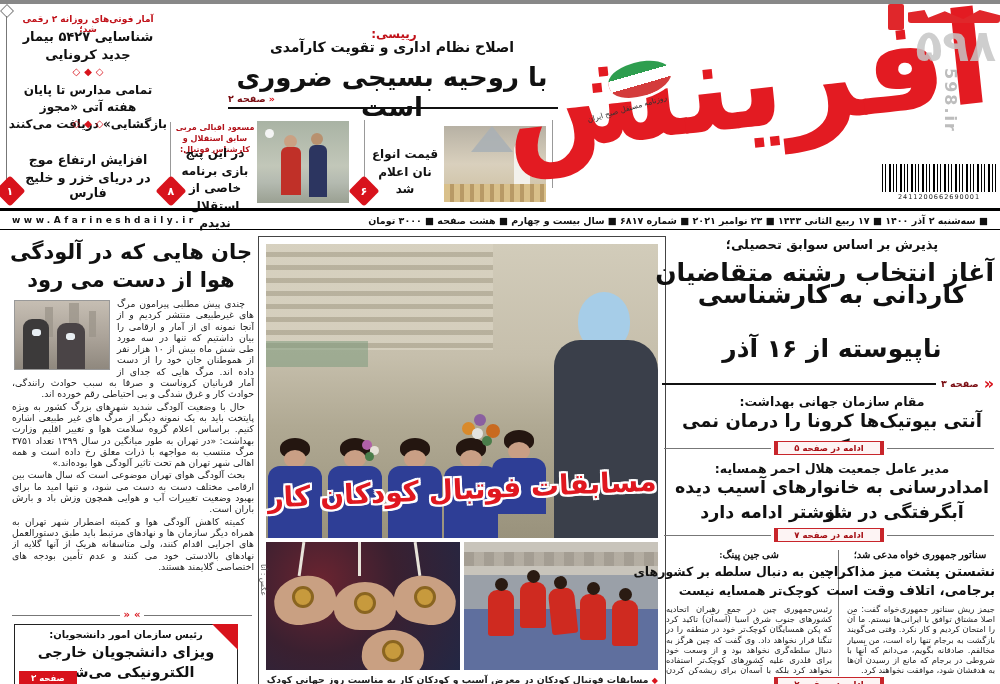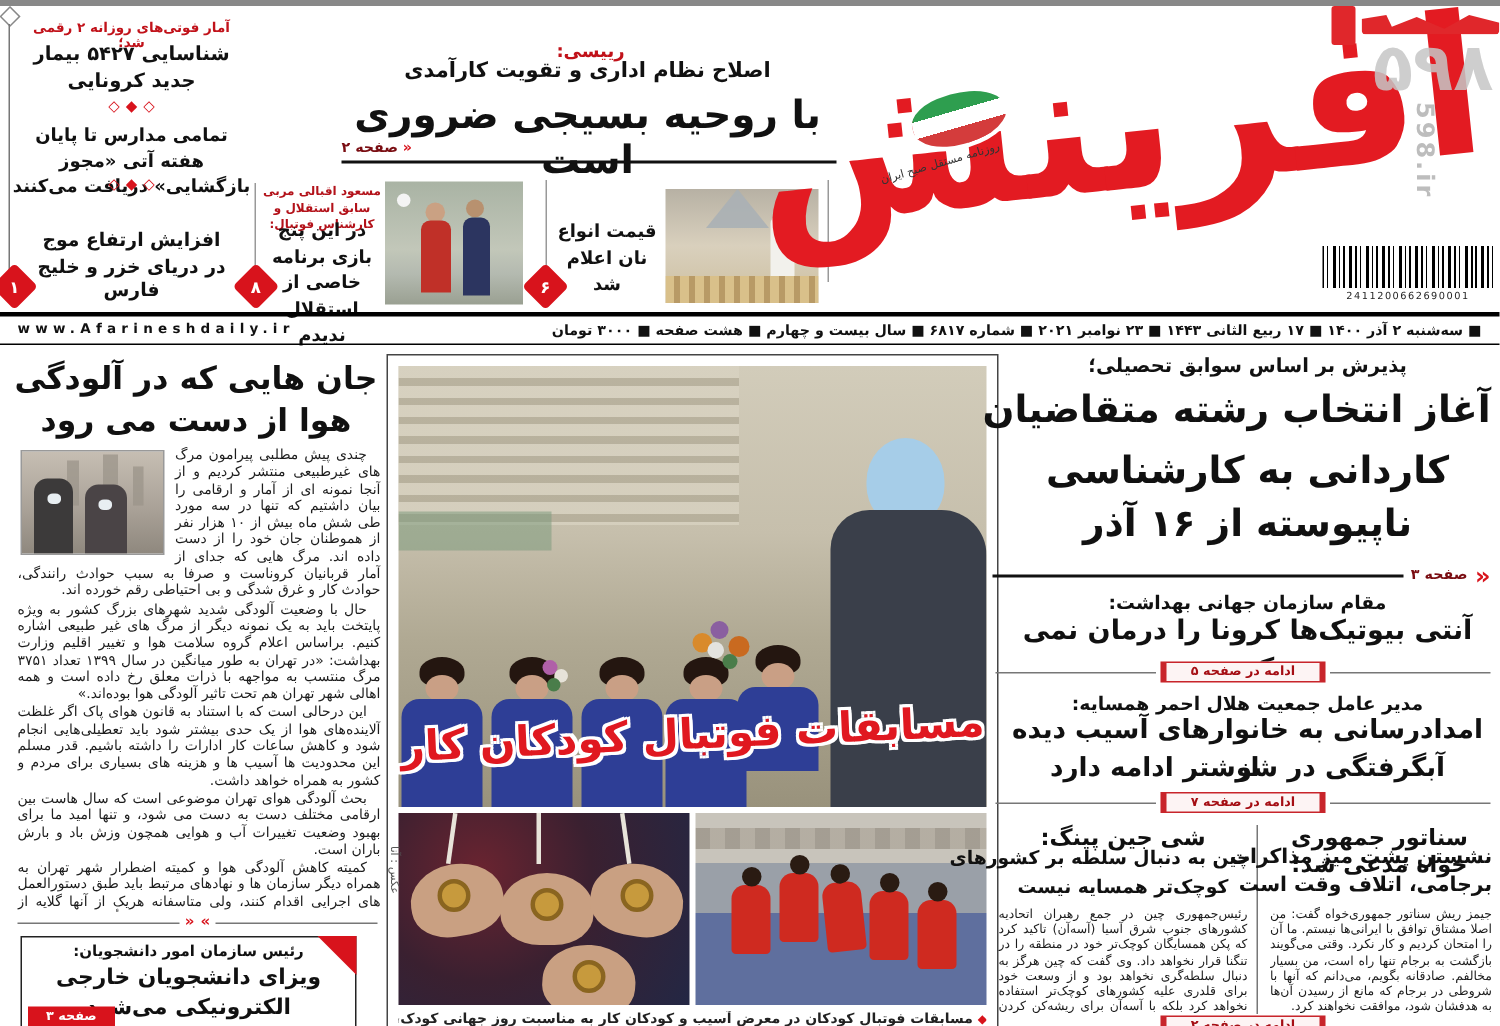--- a/index.html
+++ b/index.html
@@ -127,36 +127,36 @@
   .hand{position:absolute;width:62px;height:48px;border-radius:50% 50% 42% 42%;background:#c9a082;}
   .medal{position:absolute;width:22px;height:22px;border-radius:50%;background:#c79a3d;border:3px solid #8a6520;box-sizing:border-box;}
   .ribbon{position:absolute;width:3px;height:34px;background:#e8e4da;}
   #center-caption{margin-top:4px;font-size:9.3px;font-weight:bold;color:#222;white-space:nowrap;overflow:hidden;}
   #center-caption .cap-diamond{color:#d8131c;font-size:8px;}
   #photo-credit{left:259px;top:560px;writing-mode:vertical-rl;font-size:7.5px;color:#555;}
 
   
   #rc-kicker{left:670px;top:233px;width:324px;font-size:13px;}
   .rc-hline{left:670px;width:324px;text-align:center;font-size:25px;line-height:38px;font-weight:bold;white-space:nowrap;}
-  #rc-hl1{top:250px;} #rc-hl2{top:291px;} #rc-hl3{top:326px;}
+  #rc-hl1{top:250px;} #rc-hl2{top:272px;} #rc-hl3{top:326px;}
   #rc-pageref-row{left:662px;top:370px;width:332px;display:flex;align-items:center;gap:5px;}
   #rc-pageref-row .rule{flex:1;border-top:2.5px solid #111;}
   .pageref{font-size:9.5px;font-weight:bold;color:#7a0d12;white-space:nowrap;}
   .chev{color:#d8131c;font-weight:bold;}
   #rc-i1-kicker{left:670px;top:390px;width:324px;font-size:12.5px;}
   #rc-i1-headline{left:670px;top:404px;width:324px;font-size:18px;line-height:25px;}
   .pill-row{left:664px;width:330px;display:flex;align-items:center;gap:3px;}
   #rc-pill1{top:437px;} #rc-pill2{top:524px;}
   .pill{font-size:8.5px;font-weight:bold;color:#a50e14;border:1px solid #c8252b;border-left:4px solid #c8252b;border-right:4px solid #c8252b;
         background:#fdf4f4;padding:1px 16px;white-space:nowrap;}
   #rc-i2-kicker{left:670px;top:457px;width:324px;font-size:12.5px;}
   #rc-i2-h1{left:670px;top:471px;width:324px;font-size:17.5px;line-height:25px;}
   #rc-i2-h2{left:670px;top:496px;width:324px;font-size:17.5px;line-height:25px;}
   #rc-sub-divider{left:838px;top:546px;width:1px;height:126px;background:#777;}
-  .sub-kicker{font-size:15px;}
+  .sub-kicker{font-size:10px;font-family:Liberation Serif, serif;}
   .sub-h{font-size:13.5px;line-height:19px;font-weight:bold;text-align:center;white-space:nowrap;}
   .sub-body{font-size:8.3px;line-height:10.2px;text-align:justify;color:#1c1c1c;overflow:hidden;}
   #sen-kicker{left:845px;top:545px;width:150px;}
   #sen-h1{left:845px;top:558px;width:150px;}
   #sen-h2{left:845px;top:577px;width:150px;}
   #sen-body{left:847px;top:600px;width:148px;height:72px;}
   #xi-kicker{left:664px;top:545px;width:170px;}
   #xi-h1{left:664px;top:558px;width:170px;font-size:12.5px;}
   #xi-h2{left:664px;top:577px;width:170px;font-size:12.5px;}
   #xi-body{left:666px;top:600px;width:166px;height:72px;}
@@ -252,21 +252,20 @@
       <div class="smog-tower" style="left:30px;top:6px;width:8px;height:30px;"></div>
       <div class="smog-tower" style="left:54px;top:2px;width:10px;height:34px;"></div>
       <div class="smog-tower" style="left:74px;top:10px;width:7px;height:26px;"></div>
       <div class="smog-f1"></div>
       <div class="smog-f2"></div>
       <div class="smog-mask" style="left:17px;top:28px;"></div>
       <div class="smog-mask" style="left:51px;top:32px;"></div>
     </div>
     <p>چندی پیش مطلبی پیرامون مرگ های غیرطبیعی منتشر کردیم و از آنجا نمونه ای از آمار و ارقامی را بیان داشتیم که تنها در سه مورد طی شش ماه بیش از ۱۰ هزار نفر از هموطنان جان خود را از دست داده اند. مرگ هایی که جدای از آمار قربانیان کروناست و صرفا به سبب حوادث رانندگی، حوادث کار و غرق شدگی و بی احتیاطی رقم خورده اند.</p>
     <p>حال با وضعیت آلودگی شدید شهرهای بزرگ کشور به ویژه پایتخت باید به یک نمونه دیگر از مرگ های غیر طبیعی اشاره کنیم. براساس اعلام گروه سلامت هوا و تغییر اقلیم وزارت بهداشت: «در تهران به طور میانگین در سال ۱۳۹۹ تعداد ۳۷۵۱ مرگ منتسب به مواجهه با ذرات معلق رخ داده است و همه اهالی شهر تهران هم تحت تاثیر آلودگی هوا بوده‌اند.»</p>
-    <p>این درحالی است که با استناد به قانون هوای پاک اگر غلظت آلاینده‌های هوا از یک حدی بیشتر شود باید تعطیلی‌هایی انجام شود و کاهش ساعات کار ادارات را داشته باشیم. قدر مسلم این محدودیت ها آسیب ها و هزینه های بسیاری برای مردم و کشور به همراه خواهد داشت.</p>
     <p>بحث آلودگی هوای تهران موضوعی است که سال هاست بین ارقامی مختلف دست به دست می شود، و تنها امید ما برای بهبود وضعیت تغییرات آب و هوایی همچون وزش باد و بارش باران است.</p>
     <p>کمیته کاهش آلودگی هوا و کمیته اضطرار شهر تهران به همراه دیگر سازمان ها و نهادهای مرتبط باید طبق دستورالعمل های اجرایی اقدام کنند، ولی متاسفانه هریک از آنها گلایه از نهادهای بالادستی خود می کنند و عدم تأمین بودجه های اختصاصی گلایمند هستند.</p>
 
   </div>
   <div class="abs" id="lc-sep">
     <div class="hline"></div>
     <span class="sep-chev">»</span>
     <span class="sep-chev">«</span>
     <div class="hline"></div>
   </div>

